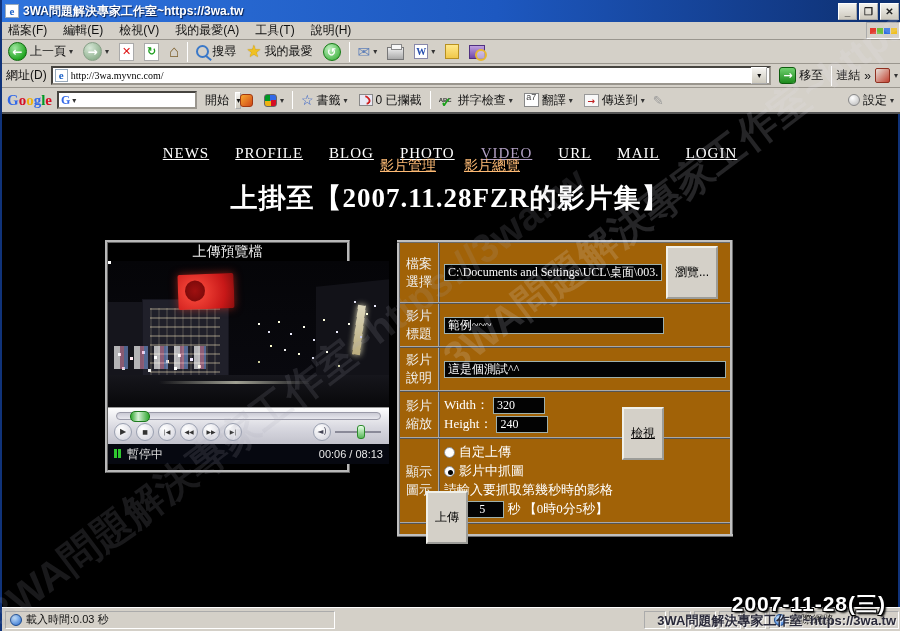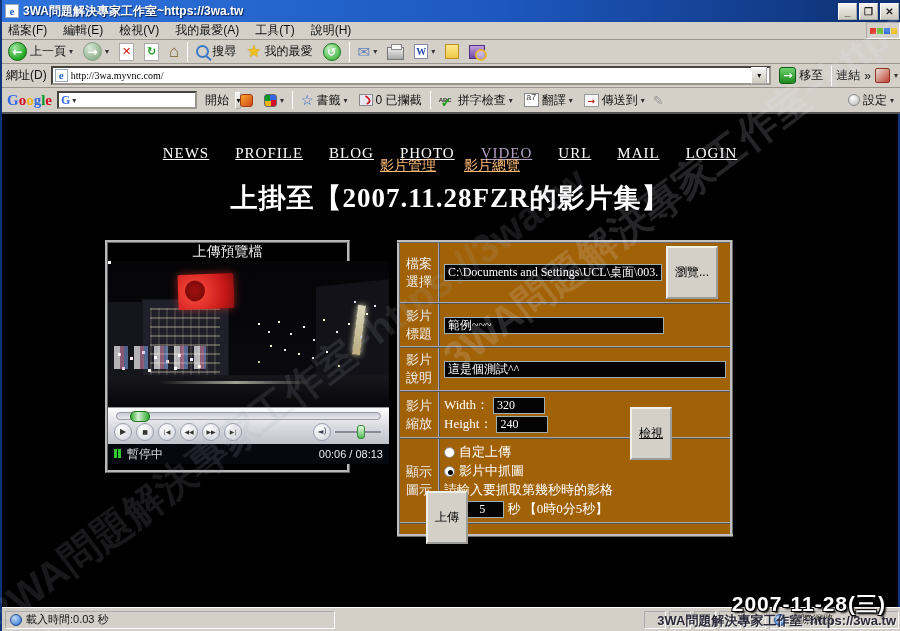--- a/index.html
+++ b/index.html
@@ -417,21 +417,21 @@
         <td class="lb">影片縮放</td>
         <td style="position:relative">
           <span class="scale-line">
             <span>Width：</span>
             <input class="finput" style="width: 52px;" value="320">
           </span>
           <span class="scale-line">
             <span>Height：</span>
             <input class="finput" style="width: 52px;" value="240">
           </span>
-          <button class="btn3d" style="position:absolute; right:58px; top:15px;text-decoration:underline;">檢視</button>
+          <button class="btn3d" style="position:absolute; right:66px; top:15px;text-decoration:underline;">檢視</button>
         </td>
       </tr>
       <tr>
         <td class="lb">顯示圖示</td>
         <td>
           <div class="disp-line"><span class="radio"></span><span>自定上傳</span></div>
           <div class="disp-line"><span class="radio checked"></span><span>影片中抓圖</span></div>
           <div class="disp-line">請輸入要抓取第幾秒時的影格</div>
           <div class="disp-line">
             <span>第</span>

